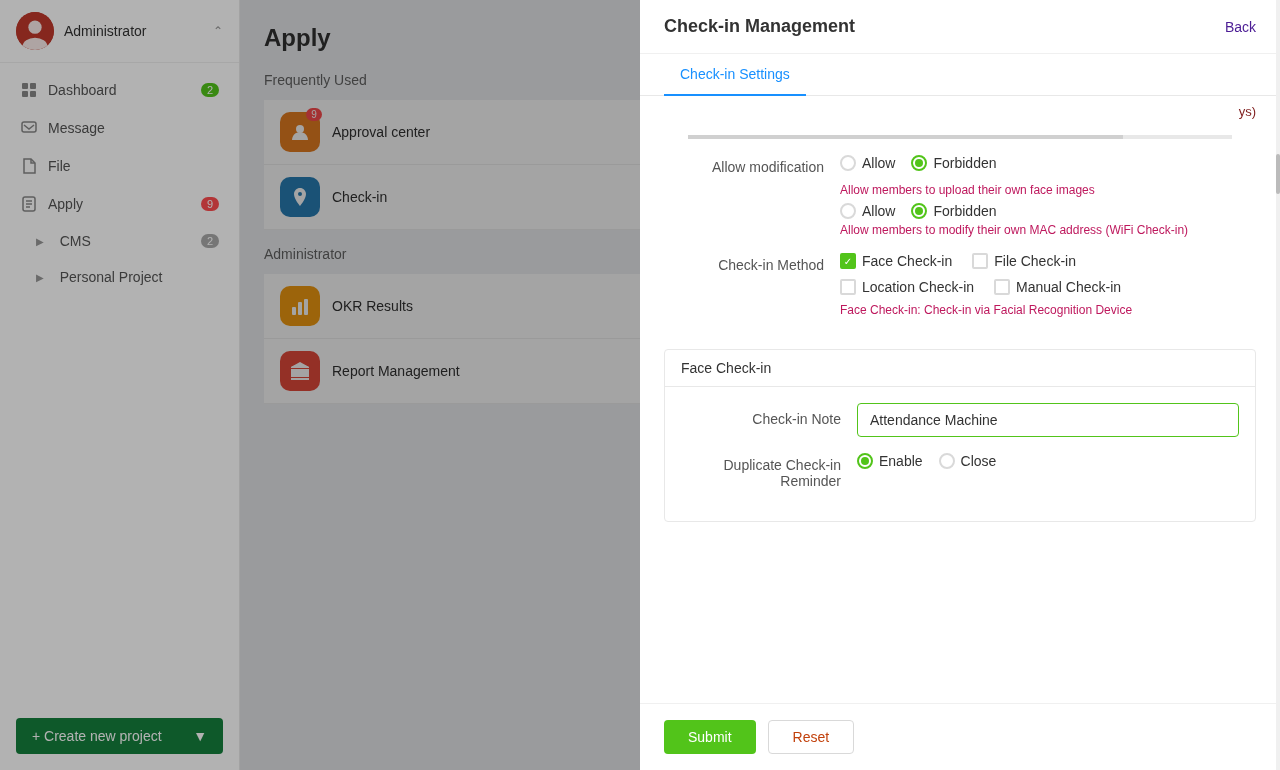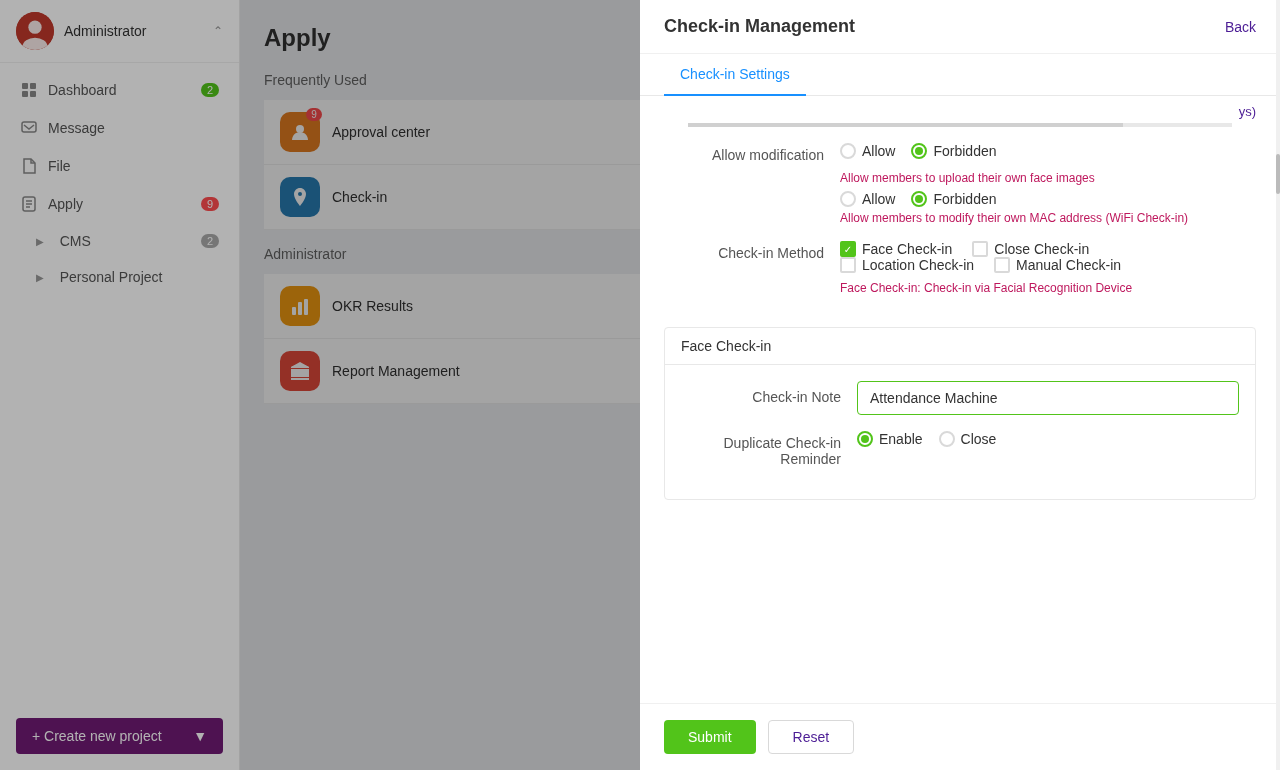--- a/index.html
+++ b/index.html
@@ -53,21 +53,21 @@
       border-radius: 10px;
       font-size: 11px;
       padding: 1px 6px;
       min-width: 18px;
       text-align: center;
     }
     .nav-badge.red { background: #ff4d4f; }
 
     .create-btn {
       margin: 16px;
-      background: #701a75;
+      background: #15803d;
       color: white;
       border: none;
       border-radius: 4px;
       padding: 10px 16px;
       font-size: 14px;
       cursor: pointer;
       display: flex;
       align-items: center;
       gap: 6px;
       width: calc(100% - 32px);
@@ -251,21 +251,21 @@
       background: #52c41a;
       color: white;
       border: none;
       border-radius: 4px;
       padding: 8px 24px;
       font-size: 14px;
       cursor: pointer;
     }
     .btn-reset {
       background: white;
-      color: #4c1d95;
+      color: #c2410c;
       border: 1px solid #d9d9d9;
       border-radius: 4px;
       padding: 8px 24px;
       font-size: 14px;
       cursor: pointer;
     }
 
     
     .modal-body::-webkit-scrollbar { width: 6px; }
     .modal-body::-webkit-scrollbar-thumb { background: #ddd; border-radius: 3px; }
@@ -463,21 +463,21 @@
       <span class="modal-back">Back</span>
     </div>
 
     <div class="modal-body">
 
       <div class="modal-tabs">
         <div class="modal-tab active">Check-in Settings</div>
       </div>
 
       <div style="padding: 0 24px; margin-top: 8px;">
-        <div style="font-size:13px; color:#4c1d95; text-align:right; margin-bottom:4px;">ys)</div>
+        <div style="font-size:13px; color:#7f1d1d; text-align:right; margin-bottom:16px;">ys)</div>
         <div class="scroll-bar">
           <div class="scroll-thumb"></div>
         </div>
       </div>
 
       <div class="form-section">
         <div class="form-row">
           <div class="form-label">Allow modification</div>
           <div class="form-control">
             <div class="radio-group">
@@ -512,24 +512,24 @@
         <div class="form-row">
           <div class="form-label">Check-in Method</div>
           <div class="form-control">
             <div class="checkbox-group">
               <label class="checkbox-item">
                 <div class="checkbox-input checked">✓</div>
                 <span>Face Check-in</span>
               </label>
               <label class="checkbox-item">
                 <div class="checkbox-input"></div>
-                <span>Close Check-in</span>
+                <span>File Check-in</span>
               </label>
             </div>
-            <div class="checkbox-group" style="">
+            <div class="checkbox-group" style="margin-top:10px;">
               <label class="checkbox-item">
                 <div class="checkbox-input"></div>
                 <span>Location Check-in</span>
               </label>
               <label class="checkbox-item">
                 <div class="checkbox-input"></div>
                 <span>Manual Check-in</span>
               </label>
             </div>
             <div class="hint-text" style="margin-top:8px;">Face Check-in: Check-in via Facial Recognition Device</div>

